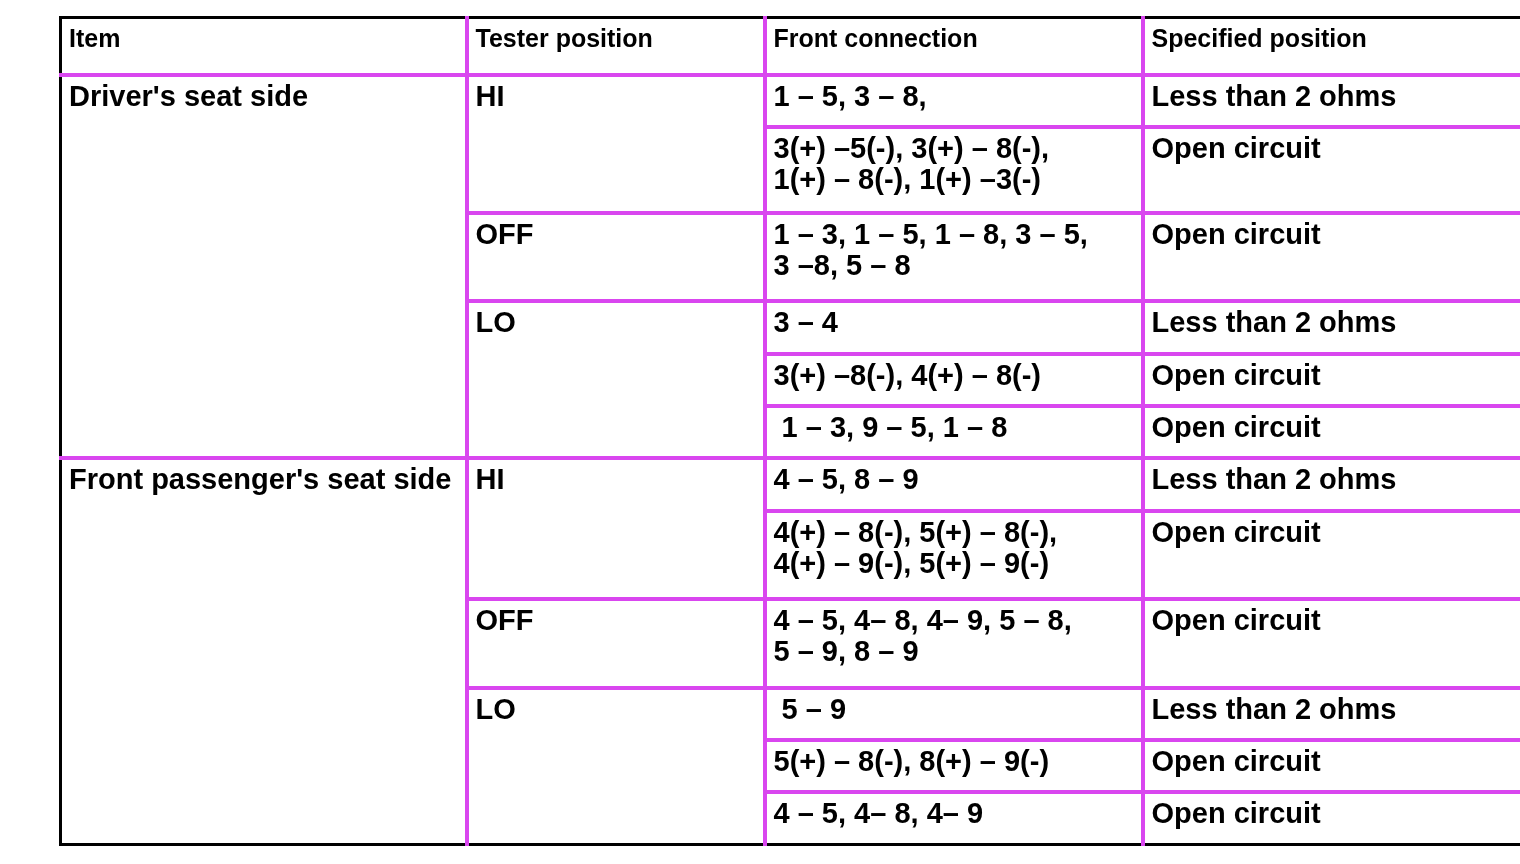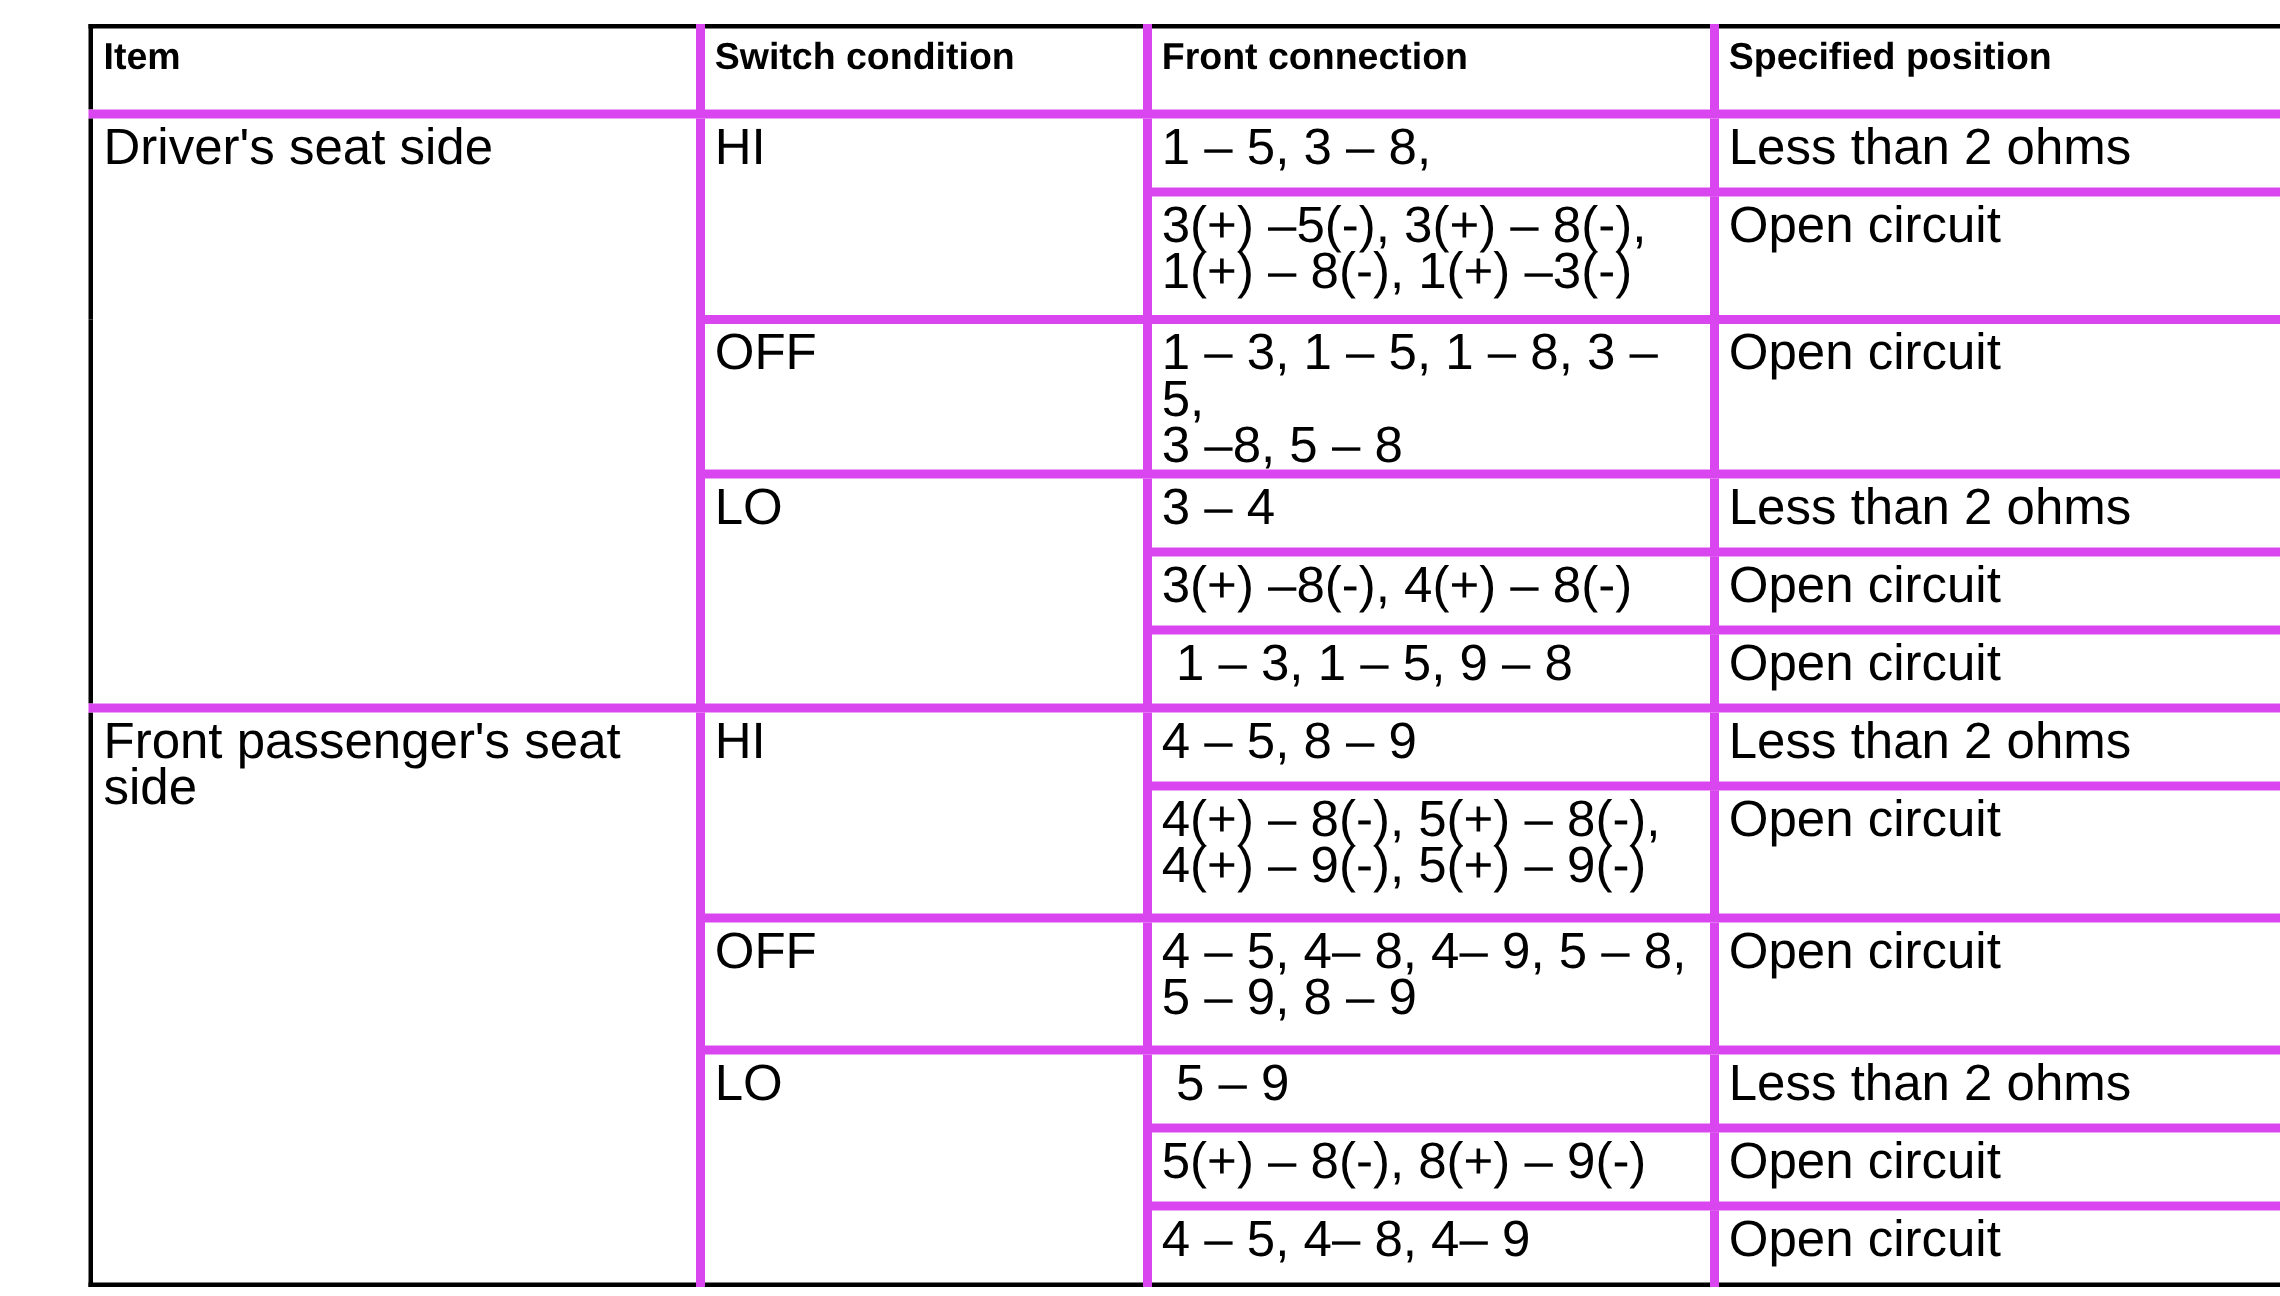--- a/index.html
+++ b/index.html
@@ -30,25 +30,25 @@
     width: 1469px;
     height: 830px;
     background: #ffffff;
   }
 
   table#inspection-table td,
   table#inspection-table th {
     vertical-align: top;
     text-align: left;
     padding: 4px 0 0 7px;
-    font-size: 34px;
+    font-size: 29px;
     line-height: 31px;
-    font-weight: normal;
+    font-weight: bold;
     color: #000000;
-    border: 6px solid #d946ef;
+    border: 4px solid #d946ef;
     white-space: pre-wrap;
   }
 
   table#inspection-table thead th {
     font-weight: bold;
     font-size: 25px;
     height: 50px;
   }
 
   
@@ -74,21 +74,21 @@
   <table id="inspection-table">
     <colgroup>
       <col class="c-item">
       <col class="c-switch">
       <col class="c-tester">
       <col class="c-spec">
     </colgroup>
     <thead>
       <tr>
         <th class="frame-top frame-left rule-thick-bottom">Item</th>
-        <th class="frame-top rule-thick-bottom">Switch condition</th>
+        <th class="frame-top rule-thick-bottom">Tester position</th>
         <th class="frame-top rule-thick-bottom">Front connection</th>
         <th class="frame-top frame-right rule-thick-bottom">Specified position</th>
       </tr>
     </thead>
     <tbody id="table-body">
         <tr style="height: 52px;">
           <td rowspan="6" class="frame-left rule-thick-bottom"><span class="cell-text">Driver's seat side</span></td>
           <td rowspan="2" class="rule-thick-bottom"><span class="cell-text">HI</span></td>
           <td class=""><span class="cell-text">1 – 5, 3 – 8,</span></td>
           <td class="frame-right"><span class="cell-text">Less than 2 ohms</span></td>
@@ -107,21 +107,21 @@
         <tr style="height: 52px;">
           <td rowspan="3" class="rule-thick-bottom"><span class="cell-text">LO</span></td>
           <td class=""><span class="cell-text">3 – 4</span></td>
           <td class="frame-right"><span class="cell-text">Less than 2 ohms</span></td>
         </tr>
         <tr style="height: 52px;">
           <td class=""><span class="cell-text">3(+) –8(-), 4(+) – 8(-)</span></td>
           <td class="frame-right"><span class="cell-text">Open circuit</span></td>
         </tr>
         <tr style="height: 52px;">
-          <td class="rule-thick-bottom"><span class="cell-text"> 1 – 3, 1 – 5, 9 – 8</span></td>
+          <td class="rule-thick-bottom"><span class="cell-text"> 1 – 3, 9 – 5, 1 – 8</span></td>
           <td class="frame-right rule-thick-bottom"><span class="cell-text">Open circuit</span></td>
         </tr>
         <tr style="height: 52px;">
           <td rowspan="6" class="frame-left frame-bottom"><span class="cell-text">Front passenger's seat side</span></td>
           <td rowspan="2" class="rule-thick-bottom"><span class="cell-text">HI</span></td>
           <td class=""><span class="cell-text">4 – 5, 8 – 9</span></td>
           <td class="frame-right"><span class="cell-text">Less than 2 ohms</span></td>
         </tr>
         <tr style="height: 88px;">
           <td class="rule-thick-bottom"><span class="cell-text">4(+) – 8(-), 5(+) – 8(-),

